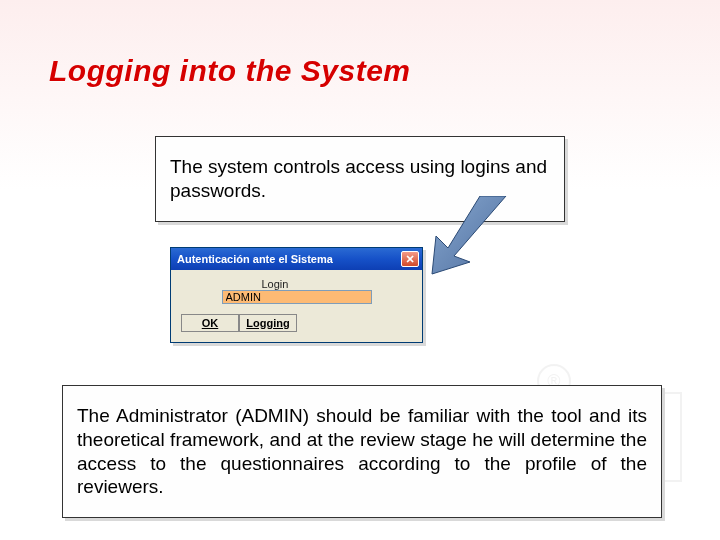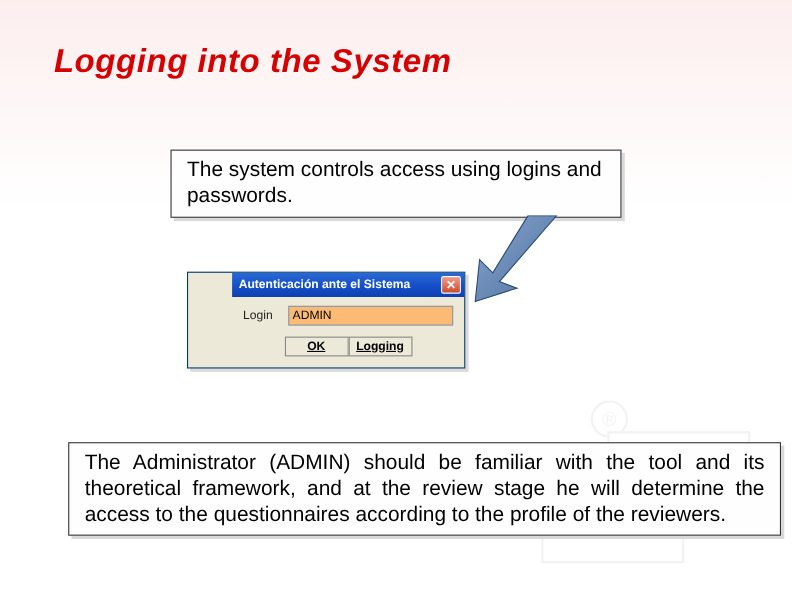--- a/index.html
+++ b/index.html
@@ -8,69 +8,69 @@
     background: linear-gradient(to bottom, #fdeeee 0%, #ffffff 35%, #ffffff 100%);
     font-family: "Trebuchet MS", Verdana, sans-serif;
     position: relative; overflow: hidden;
   }
   .slide { padding: 38px 48px 0 48px; position: relative; height: 100%; }
   .title {
     font-size: 30px; font-weight: bold; font-style: italic;
     color: #d60000; letter-spacing: 0.5px;
     text-shadow: 0 1px 0 #fff;
     border: 1px solid transparent;
+    margin-top: 15px;
   }
   .textbox {
     position: absolute;
     background: #fefefe;
     border: 1px solid #333;
     box-shadow: 3px 3px 0 #d9d9d9;
-    padding: 6px 14px;
+    padding: 18px 14px;
     font-size: 19px; line-height: 1.25;
     color: #000;
   }
   .tb-top { left: 155px; top: 136px; width: 410px; }
-  .tb-bottom { left: 62px; top: 402px; width: 648px; text-align: justify; }
+  .tb-bottom { left: 62px; top: 385px; width: 600px; text-align: justify; }
 
   
   .dialog {
     position: absolute; left: 170px; top: 247px; width: 253px;
     border: 1px solid #003c74;
     background: #ece9d8;
     font-family: Tahoma, Verdana, sans-serif;
     font-size: 11px;
     box-shadow: 3px 3px 0 #d9d9d9;
-    padding-left: 40px;
   }
   .titlebar {
     height: 22px;
     background: linear-gradient(to bottom, #2a6ad3 0%, #1651c8 50%, #0d3fb4 100%);
     color: #fff; font-weight: bold;
     display: flex; align-items: center;
     padding: 0 3px 0 6px;
   }
   .titlebar-text { flex: 1; font-size: 11px; }
   .close-btn {
     width: 18px; height: 16px;
     background: linear-gradient(to bottom, #f59a87, #d04a2a);
     border: 1px solid #fff; border-radius: 2px;
     display: flex; align-items: center; justify-content: center;
     color: #fff; font-size: 11px; font-weight: bold;
     cursor: default;
   }
   .dlg-body { padding: 8px 10px 10px 10px; }
-  .field-row { display: flex; align-items: center; margin-bottom: 10px; }
+  .field-row { display: flex; align-items: center; margin-bottom: 10px; flex-direction: column; }
   .field-label { width: 70px; font-size: 11px; color: #222; }
   .field-input {
     flex: 1; height: 18px;
     border: 1px solid #7f9db9; background: #fdba74;
     padding: 0 3px; font-size: 11px;
     font-family: Tahoma, sans-serif;
   }
-  .btn-row { display: flex; justify-content: center; margin-top: 4px; }
+  .btn-row { display: flex; justify-content: flex-start; margin-top: 4px; }
   .dlg-btn {
     min-width: 58px; padding: 2px 6px;
     font-size: 11px; font-weight: bold; text-decoration: underline;
     background: #ece9d8; border: 1px solid #888; cursor: default;
   }
 
   
   .arrow {
     position: absolute; left: 420px; top: 196px;
     width: 100px; height: 80px; pointer-events: none;

